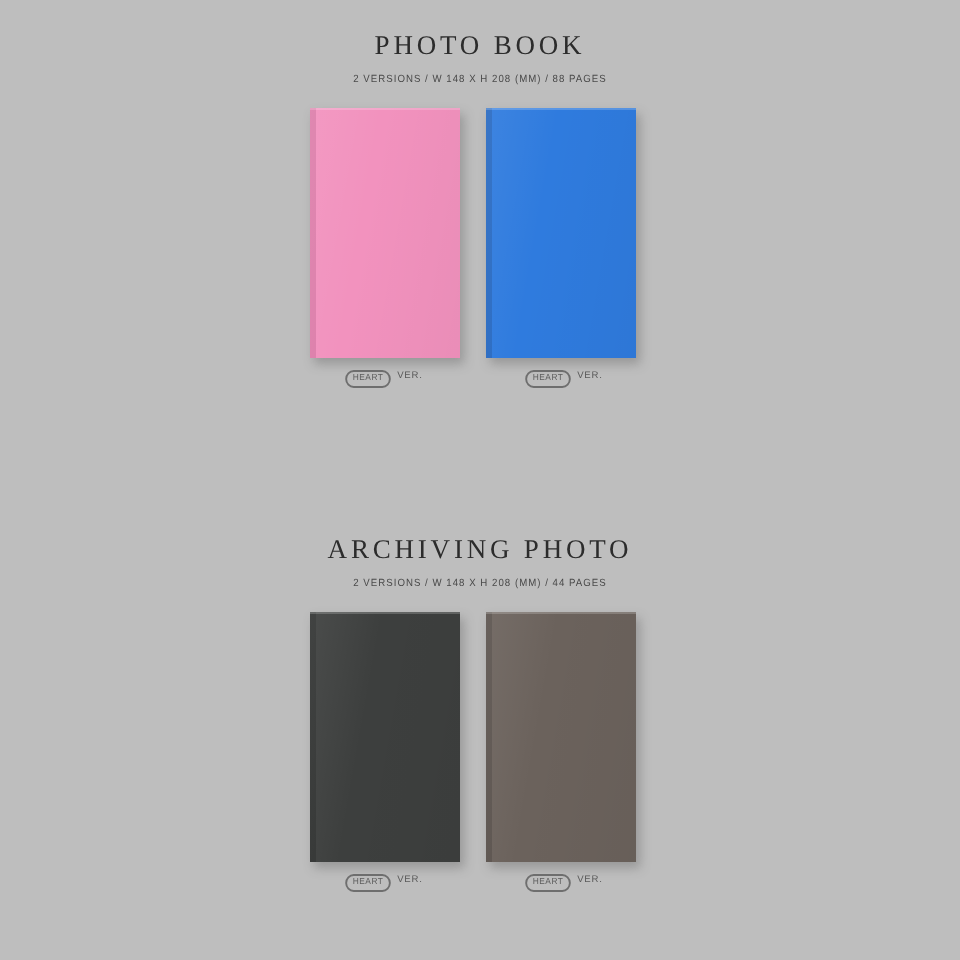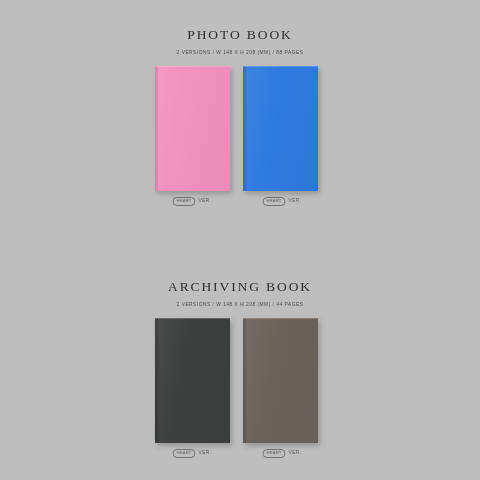--- a/index.html
+++ b/index.html
@@ -17,21 +17,21 @@
   #section-archiving{top:252px;}
 
   .section-title{
     text-align:center;
     font-family:"Liberation Serif", serif;
     font-size:13.5px;
     letter-spacing:1.9px;
     color:#2c2c2c;
     line-height:1;
     margin:0;
-    padding-top:28px;
+    padding-top:16px;
     font-weight:400;
     white-space:nowrap;
   }
   .section-sub{
     text-align:center;
     font-family:"Liberation Sans", sans-serif;
     font-size:5.2px;
     letter-spacing:0.55px;
     color:#4a4a4a;
     margin:0;
@@ -154,21 +154,21 @@
         <div class="badge badge-right">
           <span class="badge-tag">HEART</span>
           <span class="badge-ver">VER.</span>
         </div>
       </div>
 
     </div>
   </div>
 
   <div class="section" id="section-archiving">
-    <h2 class="section-title">ARCHIVING BOOK</h2>
+    <h2 class="section-title">ARCHIVING PHOTO</h2>
     <p class="section-sub">2 VERSIONS / W 148 X H 208 (MM) / 44 PAGES</p>
 
     <div class="books">
 
       <div class="book book-left">
         <div class="cover" style="background:#3d3f3e">
           <div class="spine" style="background: rgb(51, 53, 52);"></div>
           <div class="topedge"></div>
           <div class="sheen"></div>
         </div>

